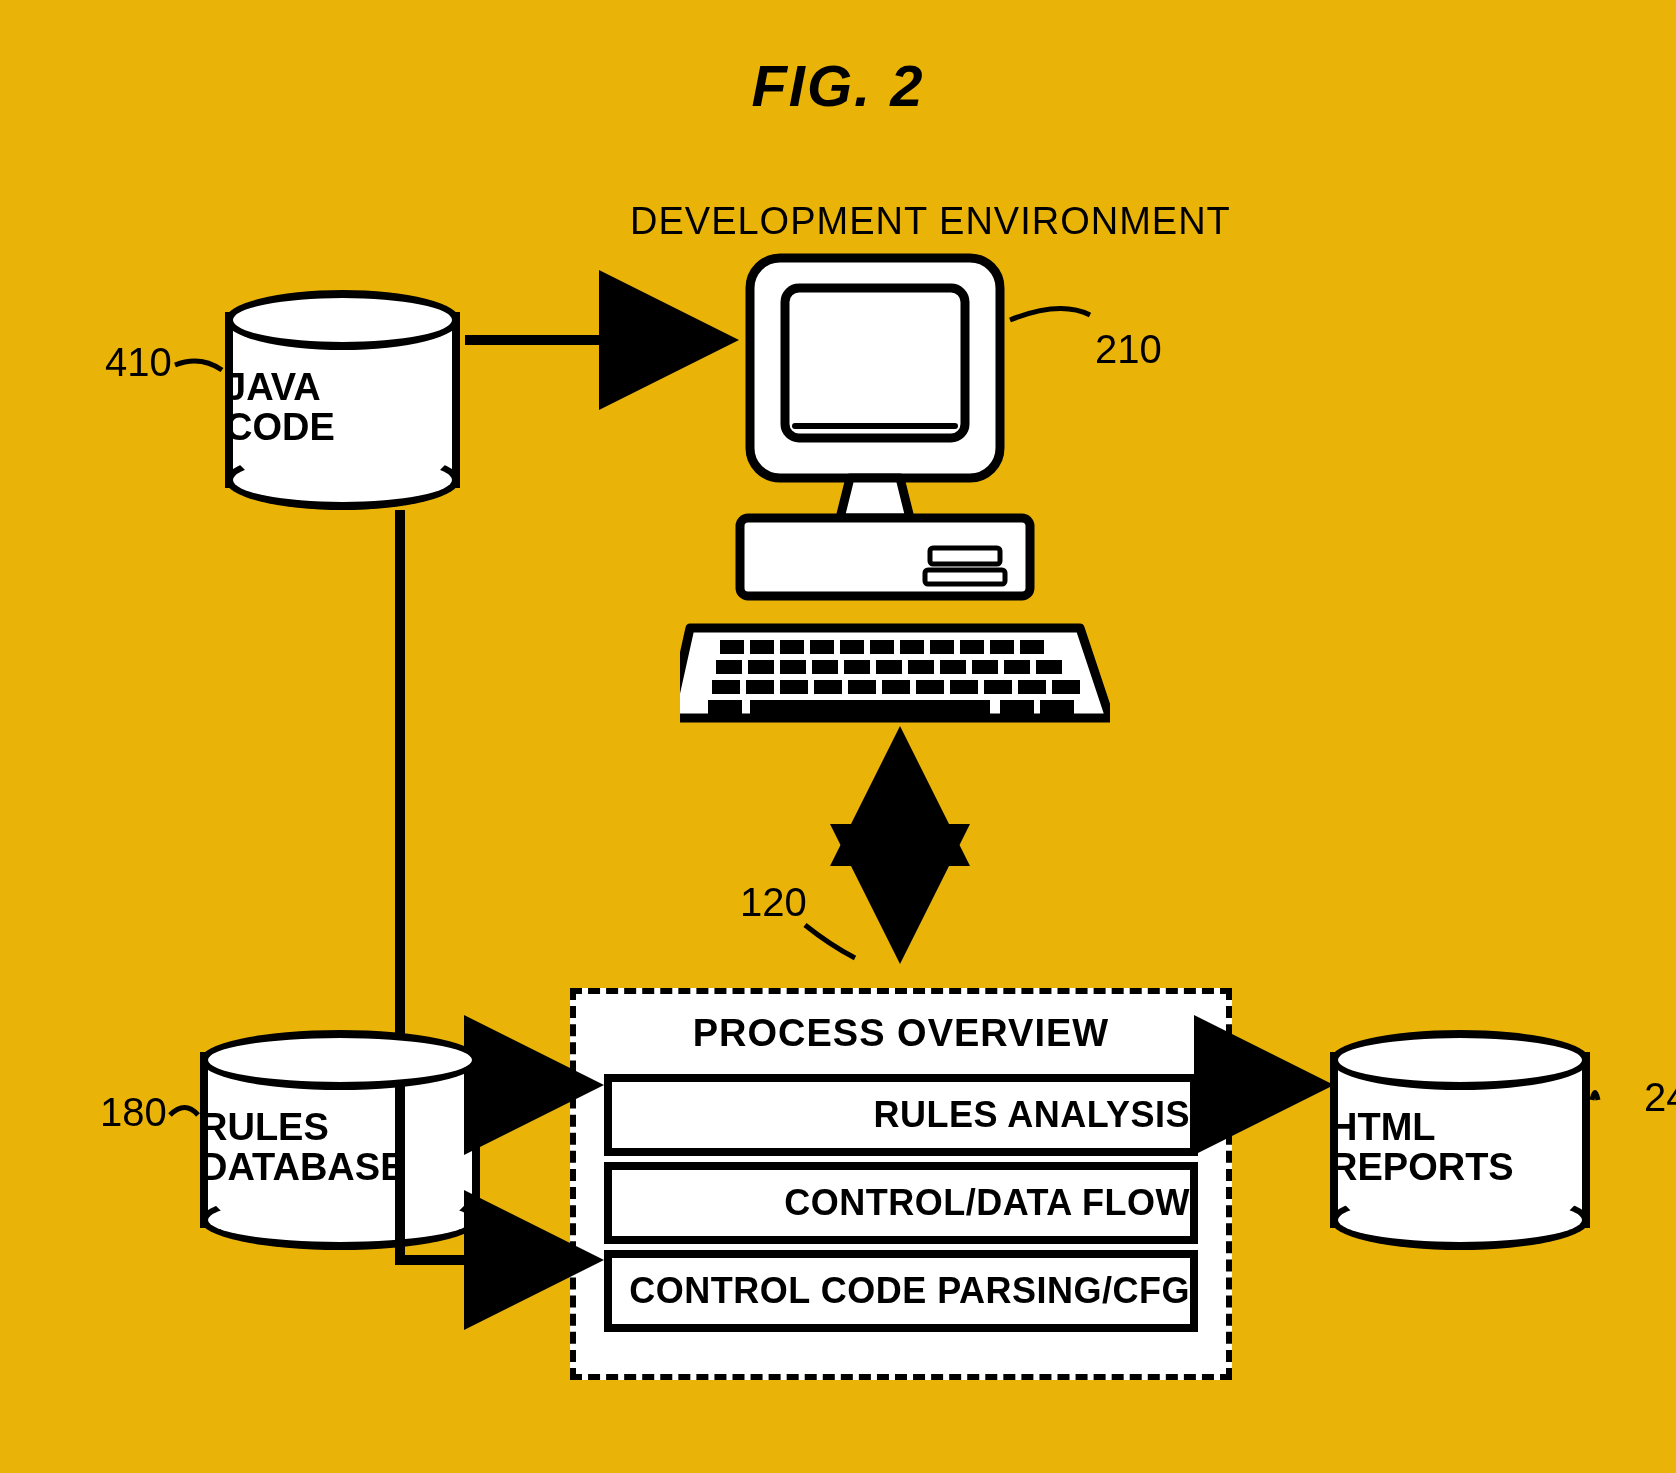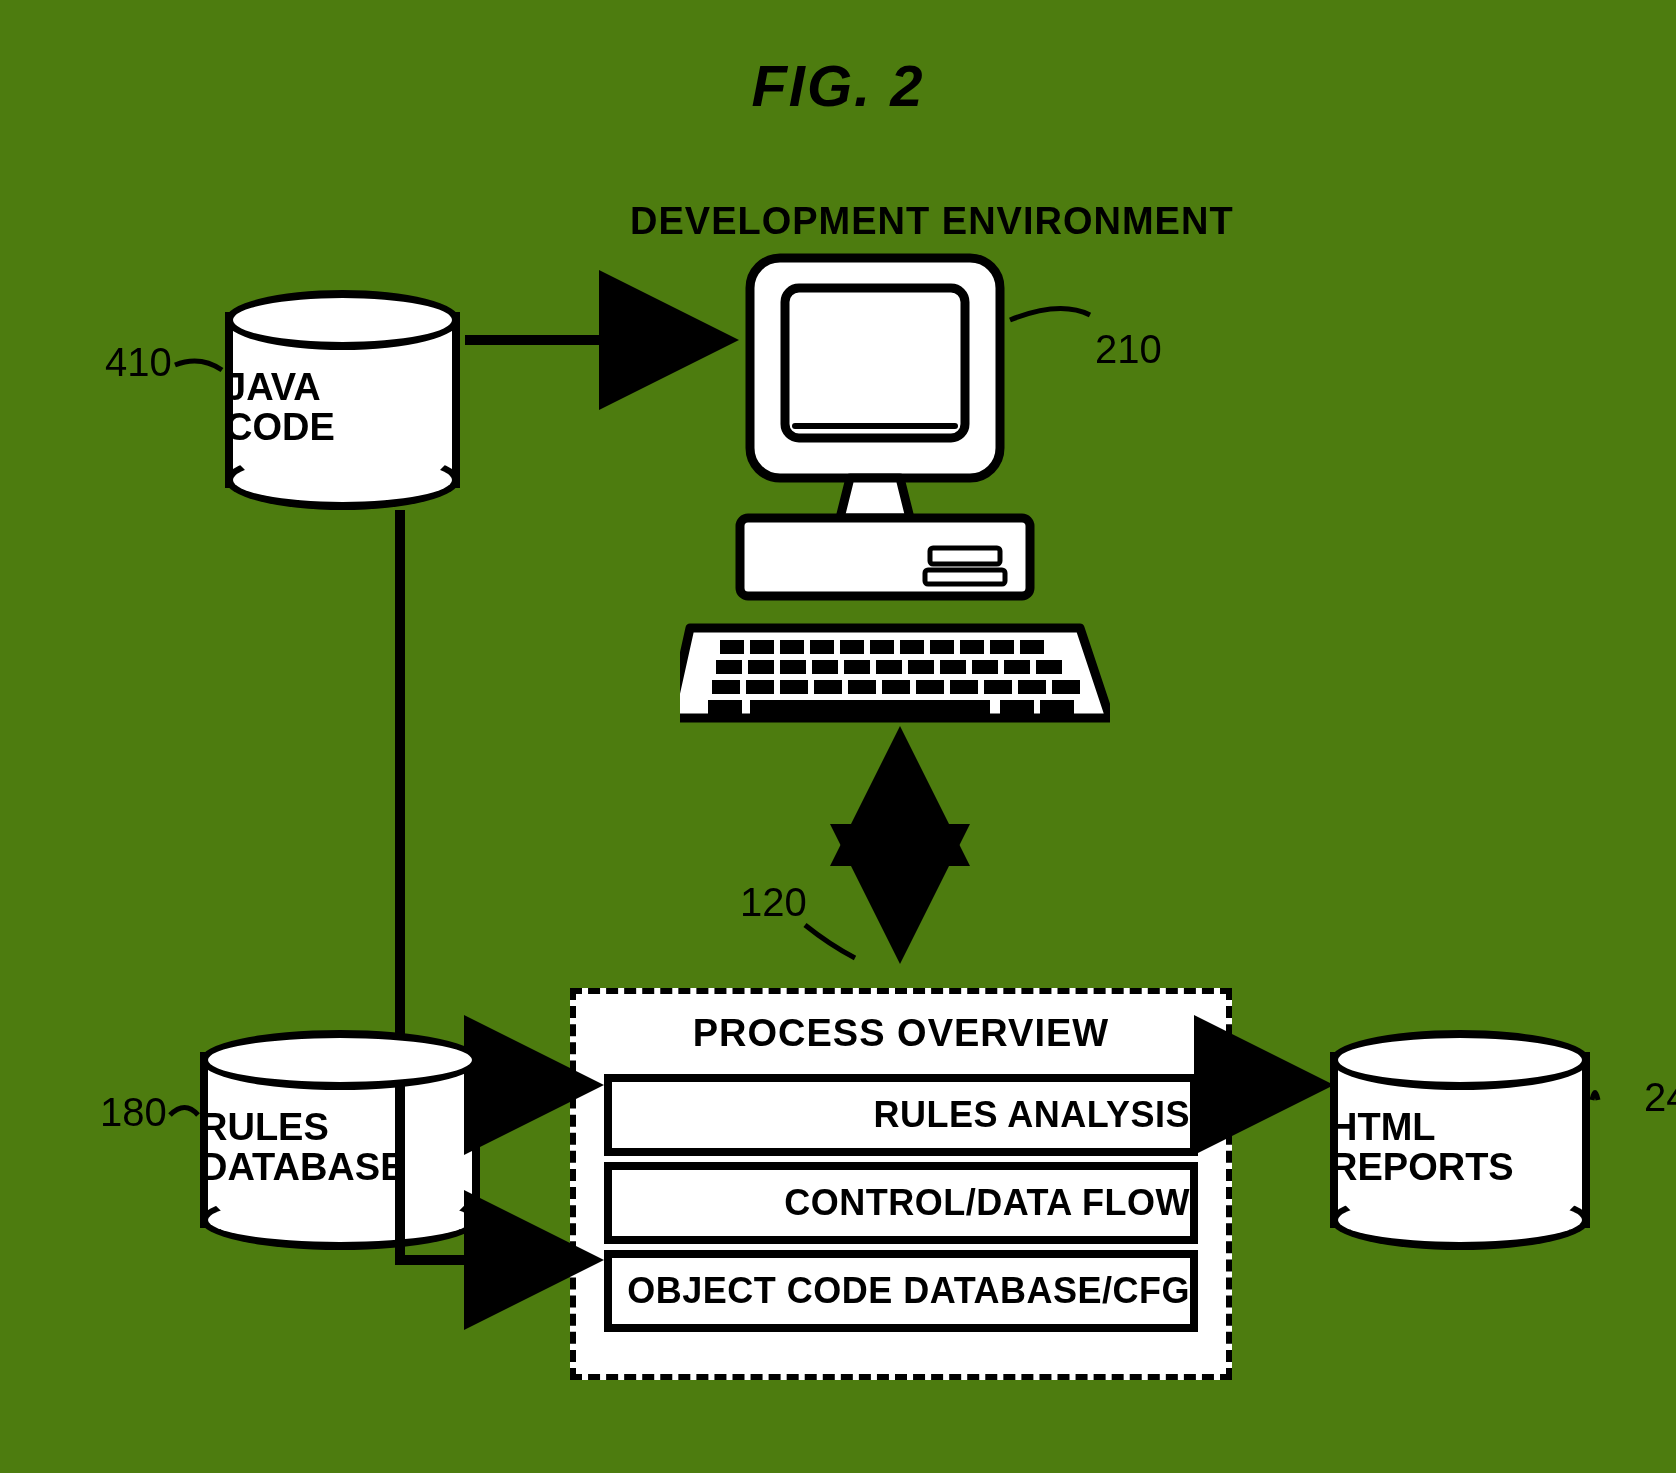--- a/index.html
+++ b/index.html
@@ -5,39 +5,39 @@
   html, body {
     margin: 0;
     padding: 0;
     background: #ffffff;
     font-family: "Arial", "Helvetica", sans-serif;
   }
   .canvas {
     position: relative;
     width: 1676px;
     height: 1473px;
-    background: #4d7c0f;
+    background: #eab308;
   }
   .figure-title {
     position: absolute;
     left: 50%;
     transform: translateX(-50%);
     top: 52px;
     font-size: 58px;
     font-weight: bold;
     font-style: italic;
     letter-spacing: 2px;
     white-space: nowrap;
   }
   .dev-env-label {
     position: absolute;
     left: 630px;
     top: 200px;
     font-size: 38px;
-    font-weight: 700;
+    font-weight: 400;
     letter-spacing: 1px;
     white-space: nowrap;
   }
   
   .computer {
     position: absolute;
     left: 680px;
     top: 248px;
     width: 430px;
     height: 480px;
@@ -224,21 +224,21 @@
     <div class="body"></div>
     <div class="bot-e"></div>
     <div class="label" style="white-space:pre;">HTML
 REPORTS</div>
   </div>
 
   <div class="process-box" style="left:570px; top:988px; width:650px; height:380px;">
     <div class="process-title">PROCESS OVERVIEW</div>
     <div class="process-row" style="top:80px;">RULES ANALYSIS</div>
     <div class="process-row" style="top:168px;">CONTROL/DATA FLOW ANALYSIS</div>
-    <div class="process-row" style="top:256px;">OBJECT CODE DATABASE/CFG</div>
+    <div class="process-row" style="top:256px;">CONTROL CODE PARSING/CFG</div>
   </div>
 
   <div class="ref" style="left:105px; top:340px;">410</div>
   <div class="ref" style="left:1095px; top:290px;margin-top:37px;">210</div>
   <div class="ref" style="left:100px; top:1090px;">180</div>
   <div class="ref" style="left:1600px; top:1075px;margin-left:44px;">240</div>
   <div class="ref" style="left:740px; top:880px;">120</div>
 
   <svg class="overlay">
     <defs>

